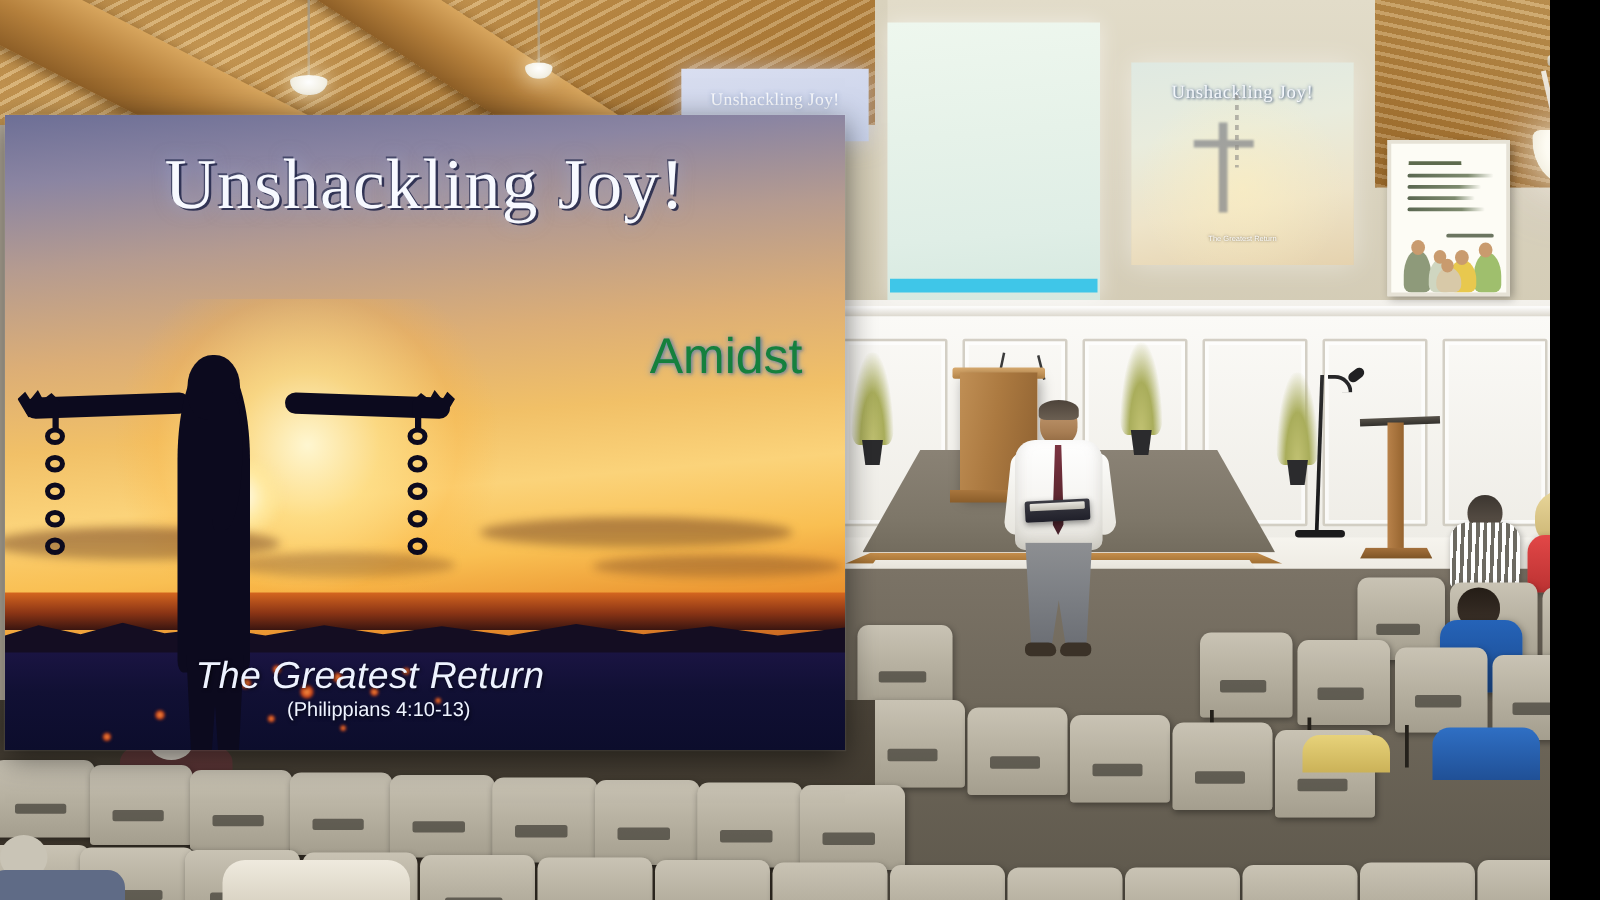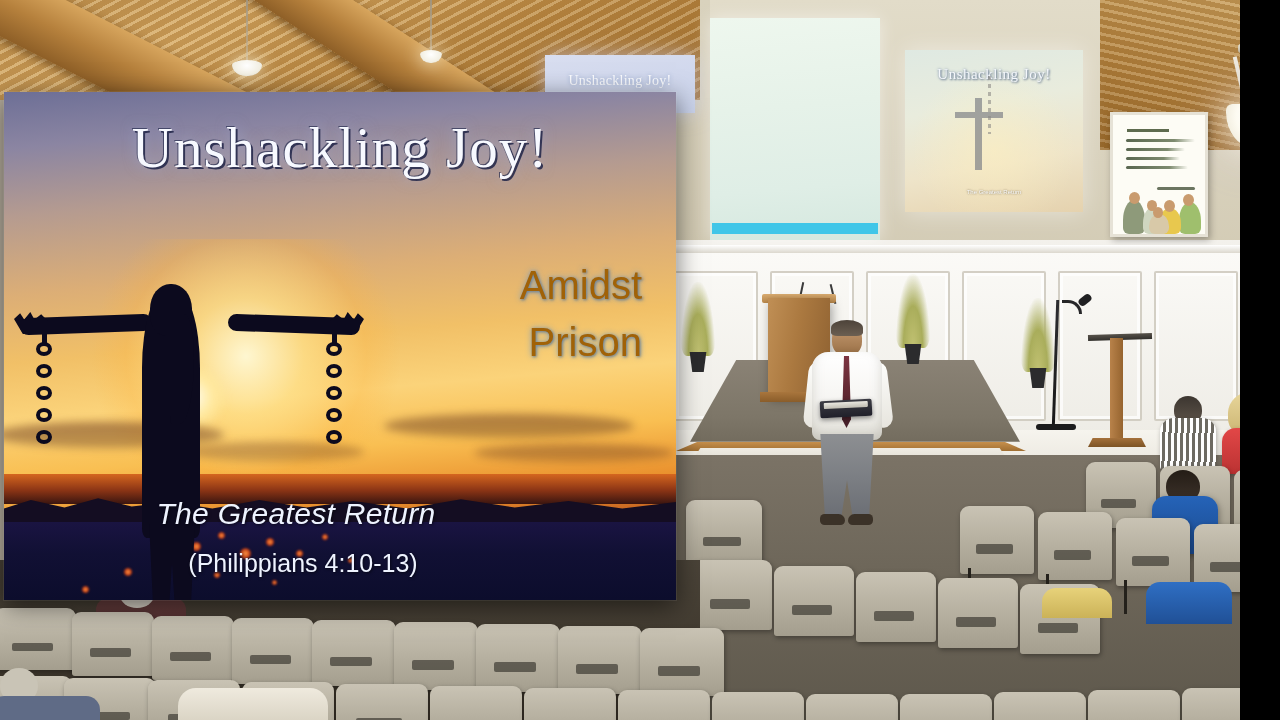--- a/index.html
+++ b/index.html
@@ -582,39 +582,39 @@
     text-shadow:
       2px 2px 0 rgba(30,35,70,.85),
       -1px -1px 0 rgba(40,45,80,.7),
       0 0 14px rgba(160,180,230,.55);
   }
   .slide-sub {
     position:absolute; right:34px; top:165px; width:300px;
     text-align:right;
     font-family:"Liberation Sans", sans-serif;
     font-size:40px; line-height:1.42; font-weight:400;
-    color:#a16207;
+    color:#15803d;
     text-shadow:0 0 6px rgba(120,160,200,.9), 1px 1px 3px rgba(60,90,130,.8);
   }
   .slide-sub span { display:block; }
   .slide-sub .l2 { padding-right:26px; }
   .slide-sub .l3 { padding-right:0px; }
   .slide-foot {
     position:absolute; left:0; right:0; bottom:22px; text-align:center;
     color:#eef3ff;
   }
   .slide-foot .ttl {
     font-family:"Liberation Sans", sans-serif;
     font-style:italic; font-size:30px; letter-spacing:.3px;
     text-shadow:1px 1px 3px rgba(0,0,0,.6);
     padding-right:88px;
   }
   .slide-foot .ref {
     font-family:"Liberation Sans", sans-serif;
-    font-size:25px; margin-top:18px;
+    font-size:16px; margin-top:2px;
     text-shadow:1px 1px 3px rgba(0,0,0,.6);
     padding-right:74px;
   }
 </style>
 </head>
 <body>
 
 <div id="stage">
 
   <div class="video-bg">
@@ -861,21 +861,20 @@
           <i style="top:54px"></i>
         <i style="top:76px"></i>
           <i style="top:98px"></i>
       </div>
     </div>
 
     <div class="slide-title">Unshackling  Joy!</div>
 
     <div class="slide-sub">
       <span class="l1">Amidst</span>
-      <span class="l3">Prison</span>
     </div>
 
     <div class="slide-foot">
       <div class="ttl">The Greatest Return</div>
       <div class="ref">(Philippians 4:10-13)</div>
     </div>
   </div>
 
 </div>
 

